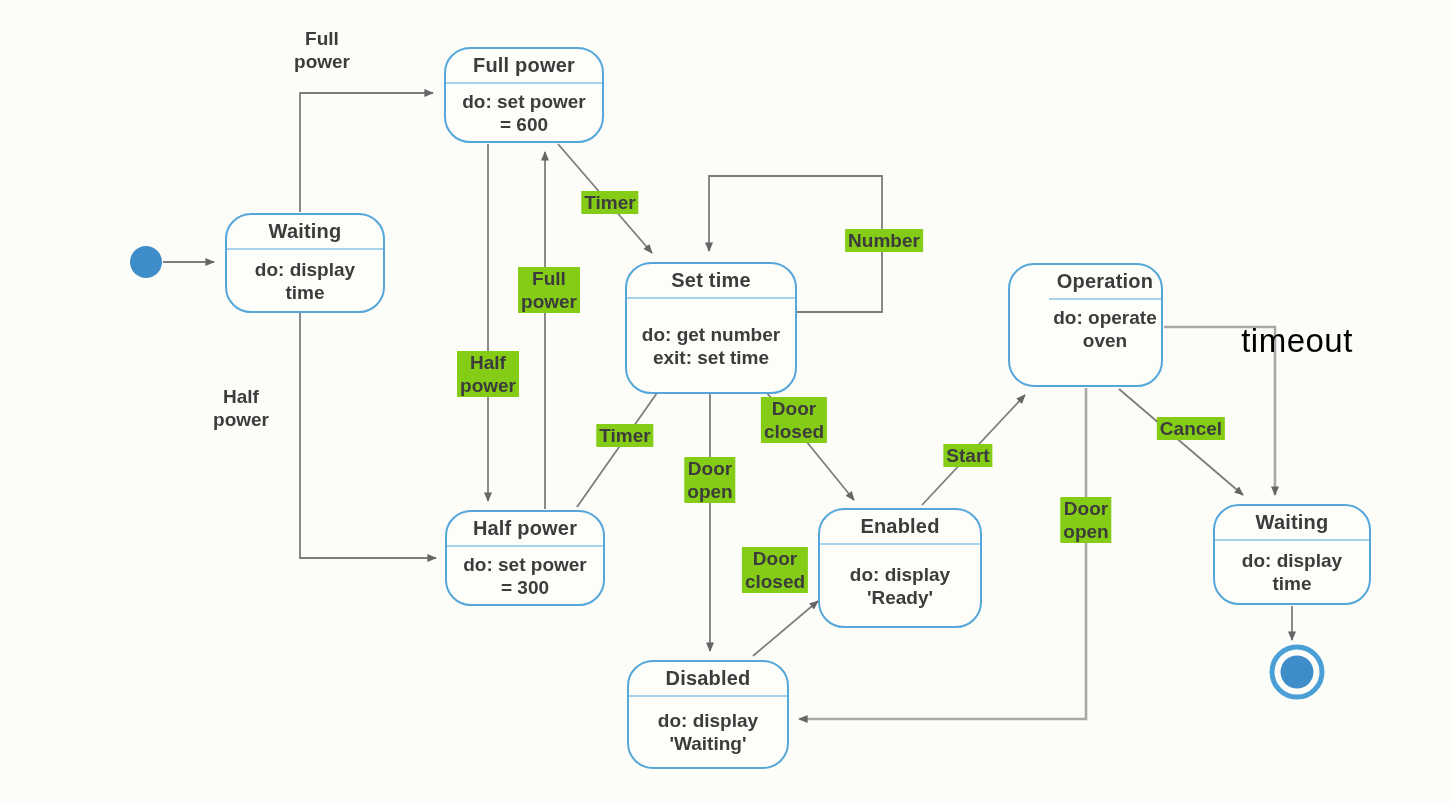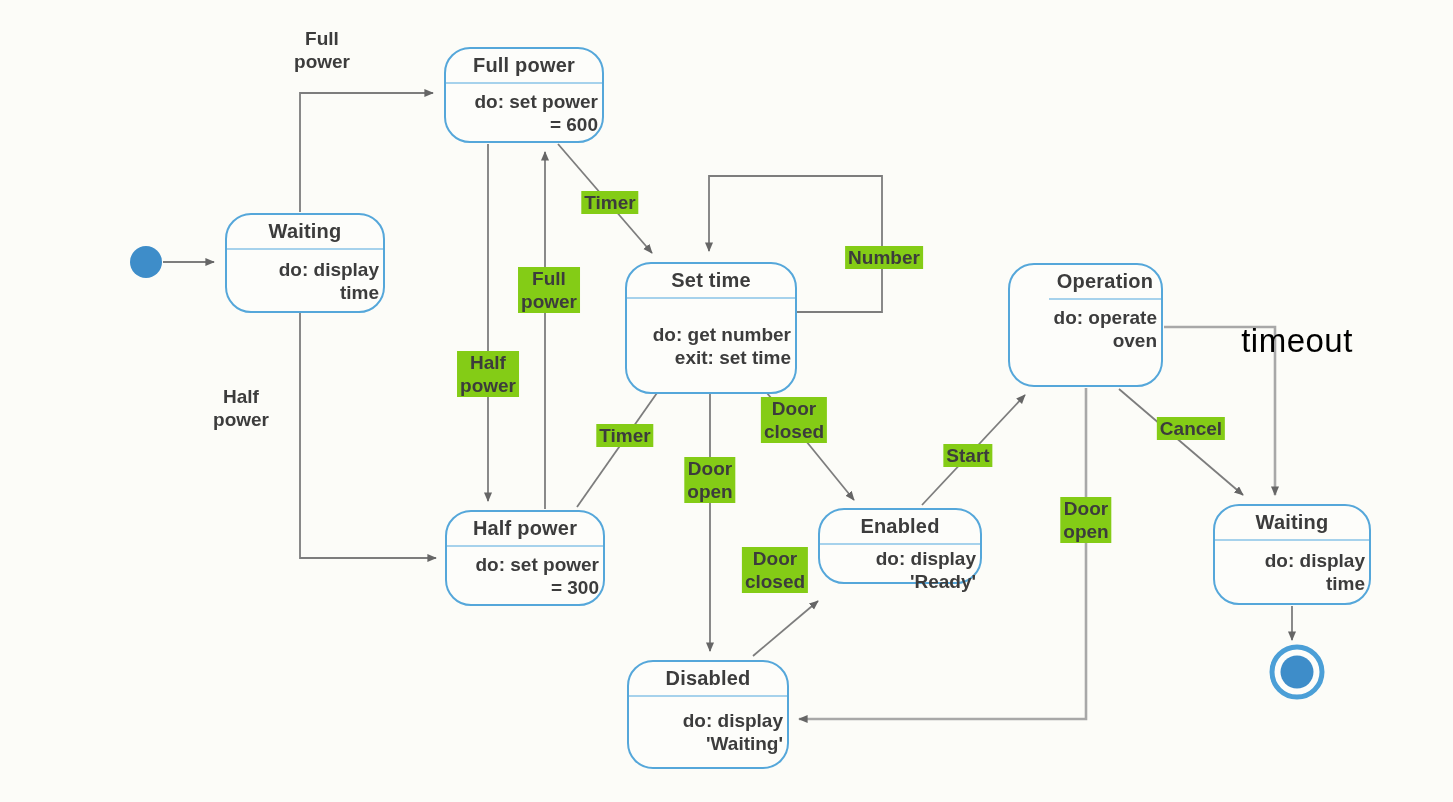--- a/index.html
+++ b/index.html
@@ -16,21 +16,21 @@
     position:absolute;box-sizing:border-box;
     background:#fdfdfa;border:2.5px solid #55a7da;border-radius:26px;
     display:flex;flex-direction:column;
   }
   .state-title{
     flex:0 0 auto;height:33px;display:flex;align-items:center;justify-content:center;
     font-size:20px;font-weight:600;border-bottom:2px solid #a6d2ec;
     letter-spacing:.2px;
   }
   .state-body{
-    flex:1 1 auto;display:flex;flex-direction:column;align-items:flex-end;justify-content:center;
+    flex:1 1 auto;display:flex;flex-direction:column;align-items:center;justify-content:center;
     font-size:19px;font-weight:600;line-height:23px;padding:2px 4px;text-align:center;
   }
   .lbl{
     position:absolute;transform:translateX(-50%);
     font-size:19px;font-weight:600;line-height:23px;text-align:center;
     white-space:pre-line;color:#3c3c3c;
   }
   .lbl.bg{background:#84cc16;padding:0 3px;}
   .lbl.annotation{
     font-size:33px;font-weight:400;color:#000;letter-spacing:.5px;
@@ -104,21 +104,21 @@
   </div>
 
   <div class="state" style="left:627px;top:660px;width:162px;height:109px;">
     <div class="state-title">Disabled</div>
     <div class="state-body">
       <div>do: display</div>
       <div>'Waiting'</div>
     </div>
   </div>
 
-  <div class="state" style="left:818px;top:508px;width:164px;height:76px;">
+  <div class="state" style="left:818px;top:508px;width:164px;height:120px;">
     <div class="state-title">Enabled</div>
     <div class="state-body">
       <div>do: display</div>
       <div>'Ready'</div>
     </div>
   </div>
 
   <div class="state" style="left:1008px;top:263px;width:155px;height:124px;padding-left:39px;">
     <div class="state-title">Operation</div>
     <div class="state-body" style="justify-content:flex-start;padding-top:6px;">
@@ -138,21 +138,21 @@
   <div class="lbl" style="left:322px;top:27px;">Full
 power</div>
   <div class="lbl" style="left:241px;top:385px;">Half
 power</div>
   <div class="lbl bg" style="left:488px;top:351px;">Half
 power</div>
   <div class="lbl bg" style="left:549px;top:267px;">Full
 power</div>
   <div class="lbl bg" style="left:610px;top:191px;">Timer</div>
   <div class="lbl bg" style="left:625px;top:424px;">Timer</div>
-  <div class="lbl bg" style="left:884px;top:246px;">Number</div>
+  <div class="lbl bg" style="left:884px;top:229px;">Number</div>
   <div class="lbl bg" style="left:710px;top:457px;">Door
 open</div>
   <div class="lbl bg" style="left:794px;top:397px;">Door
 closed</div>
   <div class="lbl bg" style="left:775px;top:547px;">Door
 closed</div>
   <div class="lbl bg" style="left:968px;top:444px;">Start</div>
   <div class="lbl bg" style="left:1191px;top:417px;">Cancel</div>
   <div class="lbl bg" style="left:1086px;top:497px;">Door
 open</div>

